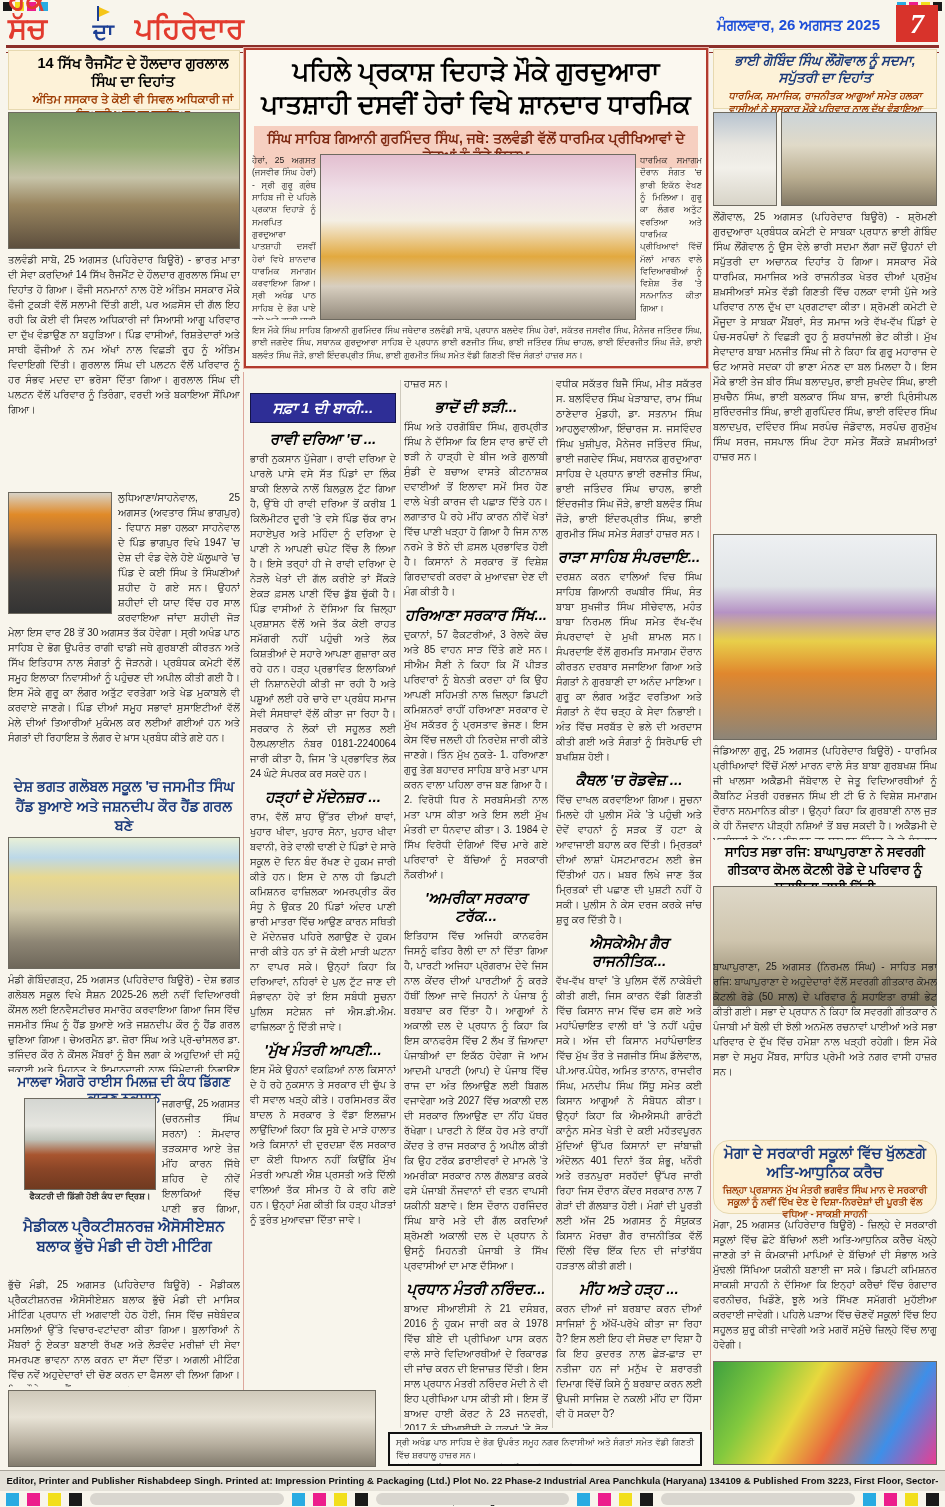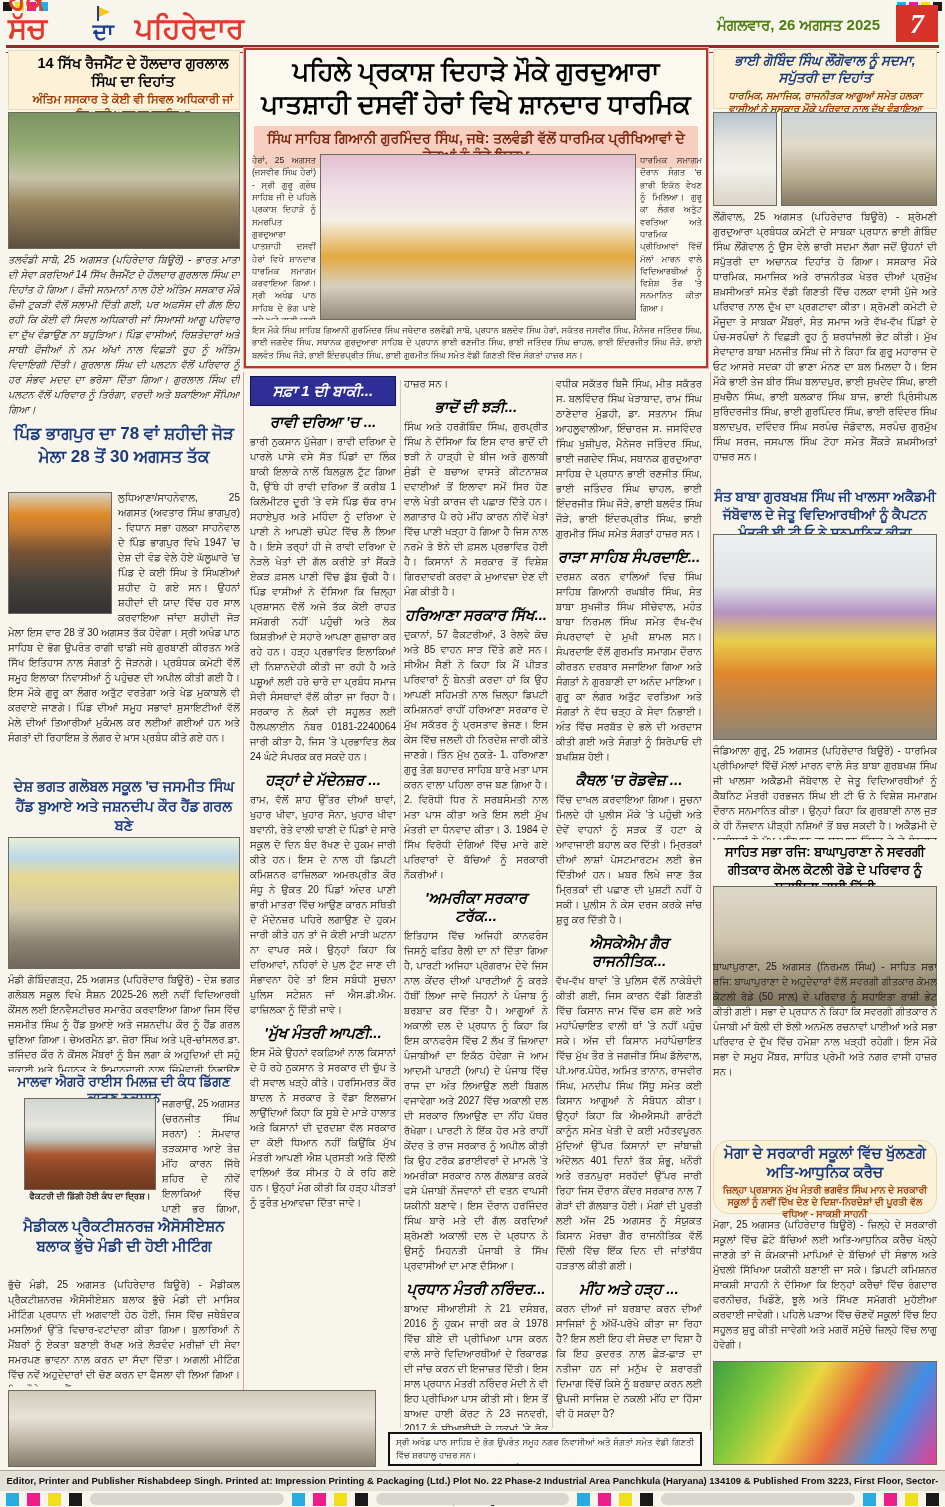--- a/index.html
+++ b/index.html
@@ -16,41 +16,41 @@
   .gray-bar{flex:1;height:12px;background:#d9d6cf;border-radius:6px;}
 
   
   .logo{left:8px;top:3px;width:236px;height:40px;display:flex;align-items:flex-end;gap:21px;}
   .logo .red{color:#e23b2e;font-weight:800;font-size:29px;line-height:1;}
   .logo .mid{display:inline-flex;flex-direction:column;align-items:center;line-height:1;}
   .logo .blue{color:#1c3f94;font-weight:800;font-size:22px;}
   .flag{position:relative;width:16px;height:15px;}
   .flag::before{content:"";position:absolute;left:2px;top:0;width:2px;height:15px;background:#1c3f94;}
   .flag::after{content:"";position:absolute;left:4px;top:1px;border-top:5px solid transparent;border-bottom:5px solid transparent;border-left:11px solid #f5c518;}
-  .dateline{left:560px;top:16px;width:320px;text-align:right;font-size:15px;font-weight:bold;color:#4d7c0f;}
+  .dateline{left:560px;top:16px;width:320px;text-align:right;font-size:15px;font-weight:bold;color:#1d4ed8;}
   .pageno{left:896px;top:5px;width:42px;height:37px;background:#d8332b;color:#fff;font-weight:800;
           font-style:italic;font-size:28px;text-align:center;line-height:37px;font-family:"Liberation Serif","DejaVu Serif",serif;}
   .mast-rule{left:6px;right:6px;top:45px;height:4px;border-top:3px solid #8c2f2a;border-bottom:1px solid #8c2f2a;}
 
   
   .bt{font-size:10px;line-height:1.5;text-align:justify;}
   .cap{font-size:8.5px;font-weight:bold;text-align:center;}
   .cream{background:#fdf2d8;border:1px solid #e7d9b0;box-sizing:border-box;padding:3px 2px;}
   .h-black{color:#000;font-weight:800;text-align:center;}
   .h-navy{color:#1b3a7a;font-weight:800;text-align:center;}
   .h-sub{color:#9c3a00;font-weight:bold;text-align:center;}
   .ph{border:1px solid #6e6a60;box-sizing:border-box;}
 
   
   .lc{left:8px;width:232px;}
   .la1-head{top:50px;height:60px;padding-left:20px;}
   .la1-h{font-size:14.5px;line-height:1.25;}
   .la1-s{font-size:11.5px;line-height:1.3;margin-top:2px;}
   .la1-photo{top:112px;height:137px;}
-  .la1-body{top:252px;height:168px;overflow:hidden;font-style:italic;}
+  .la1-body{top:252px;height:168px;overflow:hidden;}
   .la2-head{top:423px;height:64px;font-size:17px;line-height:1.35;}
   .la2-body{top:490px;height:284px;overflow:hidden;}
   .la2-port{float:left;width:104px;height:122px;margin:2px 6px 2px 0;}
   .la3-head{top:777px;height:58px;font-size:14.5px;line-height:1.35;}
   .la3-photo{top:837px;height:132px;}
   .la3-body{top:972px;height:100px;overflow:hidden;}
   .la4-head{top:1074px;height:20px;font-size:13.5px;line-height:1.2;}
   .la4-body{top:1096px;height:118px;overflow:hidden;}
   .la4-wrap{float:left;width:132px;margin:2px 6px 0 0;}
   .la4-wrap .ph{width:132px;height:92px;}
@@ -62,21 +62,21 @@
   .mainbox{left:244px;top:48px;width:464px;height:320px;border:2px solid #b23b2e;box-shadow:0 0 0 1px #e8b0a6;background:#fbf8f0;box-sizing:border-box;}
   .main-h{position:absolute;left:6px;top:5px;width:448px;font-size:26px;line-height:1.28;font-weight:800;text-align:center;color:#000;}
   .main-s{position:absolute;left:8px;top:76px;width:444px;background:#f6cfc0;color:#7c2710;font-weight:800;font-size:14px;text-align:center;padding:4px 0;}
   .main-colL{position:absolute;left:6px;top:104px;width:64px;height:166px;font-size:8.5px;line-height:1.45;text-align:justify;overflow:hidden;}
   .main-photo{position:absolute;left:74px;top:104px;width:316px;height:166px;}
   .main-colR{position:absolute;left:394px;top:104px;width:62px;height:166px;font-size:8.5px;line-height:1.45;text-align:justify;overflow:hidden;}
   .main-bot{position:absolute;left:6px;top:274px;width:450px;height:40px;font-size:8.5px;line-height:1.45;text-align:justify;overflow:hidden;}
 
   
   .m-col{top:376px;overflow:hidden;}
-  .m-col1{left:250px;width:146px;height:1008px;}
+  .m-col1{left:250px;width:146px;height:1008px;margin-top:17px;}
   .m-col2{left:404px;width:144px;height:1054px;}
   .m-col3{left:556px;width:146px;height:1054px;}
   .sec-label{background:#2e2e96;border:1px solid #14144a;color:#fff;font-weight:800;font-style:italic;font-size:15px;text-align:center;padding:5px 2px;margin-bottom:4px;}
   .cont-head{font-size:15px;font-weight:800;font-style:italic;text-align:center;margin:7px 0 3px;color:#000;}
   .vsep{width:1px;background:#dda79c;}
   .gsep{width:1px;background:#cfcabd;}
 
   
   .rc{left:713px;width:224px;}
   .ra1-head{top:49px;height:60px;font-style:italic;}
@@ -150,21 +150,20 @@
   <div class="abs gsep" style="left:400px;top:380px;height:1048px;"></div>
   <div class="abs gsep" style="left:552px;top:380px;height:1048px;"></div>
 
   <div class="abs lc la1-head cream">
     <div class="h-black la1-h">14 ਸਿੱਖ ਰੈਜਮੈਂਟ ਦੇ ਹੌਲਦਾਰ ਗੁਰਲਾਲ ਸਿੰਘ ਦਾ ਦਿਹਾਂਤ</div>
     <div class="h-sub la1-s">ਅੰਤਿਮ ਸਸਕਾਰ ਤੇ ਕੋਈ ਵੀ ਸਿਵਲ ਅਧਿਕਾਰੀ ਜਾਂ ਸਿਆਸੀ ਆਗੂ ਨਾ ਬਹੁੜਿਆ</div>
   </div>
   <div class="abs lc la1-photo ph ph-funeral"></div>
   <div class="abs lc la1-body bt">ਤਲਵੰਡੀ ਸਾਬੋ, 25 ਅਗਸਤ (ਪਹਿਰੇਦਾਰ ਬਿਊਰੋ) - ਭਾਰਤ ਮਾਤਾ ਦੀ ਸੇਵਾ ਕਰਦਿਆਂ 14 ਸਿੱਖ ਰੈਜਮੈਂਟ ਦੇ ਹੌਲਦਾਰ ਗੁਰਲਾਲ ਸਿੰਘ ਦਾ ਦਿਹਾਂਤ ਹੋ ਗਿਆ। ਫੌਜੀ ਸਨਮਾਨਾਂ ਨਾਲ ਹੋਏ ਅੰਤਿਮ ਸਸਕਾਰ ਮੌਕੇ ਫੌਜੀ ਟੁਕੜੀ ਵੱਲੋਂ ਸਲਾਮੀ ਦਿੱਤੀ ਗਈ, ਪਰ ਅਫ਼ਸੋਸ ਦੀ ਗੱਲ ਇਹ ਰਹੀ ਕਿ ਕੋਈ ਵੀ ਸਿਵਲ ਅਧਿਕਾਰੀ ਜਾਂ ਸਿਆਸੀ ਆਗੂ ਪਰਿਵਾਰ ਦਾ ਦੁੱਖ ਵੰਡਾਉਣ ਨਾ ਬਹੁੜਿਆ। ਪਿੰਡ ਵਾਸੀਆਂ, ਰਿਸ਼ਤੇਦਾਰਾਂ ਅਤੇ ਸਾਥੀ ਫੌਜੀਆਂ ਨੇ ਨਮ ਅੱਖਾਂ ਨਾਲ ਵਿਛੜੀ ਰੂਹ ਨੂੰ ਅੰਤਿਮ ਵਿਦਾਇਗੀ ਦਿੱਤੀ। ਗੁਰਲਾਲ ਸਿੰਘ ਦੀ ਪਲਟਨ ਵੱਲੋਂ ਪਰਿਵਾਰ ਨੂੰ ਹਰ ਸੰਭਵ ਮਦਦ ਦਾ ਭਰੋਸਾ ਦਿੱਤਾ ਗਿਆ। ਗੁਰਲਾਲ ਸਿੰਘ ਦੀ ਪਲਟਨ ਵੱਲੋਂ ਪਰਿਵਾਰ ਨੂੰ ਤਿਰੰਗਾ, ਵਰਦੀ ਅਤੇ ਬਕਾਇਆ ਸੌਂਪਿਆ ਗਿਆ।</div>
 
-  <div class="abs lc la2-head h-navy">ਪਿੰਡ ਭਾਗਪੁਰ ਦਾ 78 ਵਾਂ ਸ਼ਹੀਦੀ ਜੋੜ ਮੇਲਾ 28 ਤੋਂ 30 ਅਗਸਤ ਤੱਕ</div>
   <div class="abs lc la2-body bt">
     <span class="la2-port ph ph-portrait-m abs-none" style="display:block;float:left;"></span>
     <span>ਲੁਧਿਆਣਾ/ਸਾਹਨੇਵਾਲ, 25 ਅਗਸਤ (ਅਵਤਾਰ ਸਿੰਘ ਭਾਗਪੁਰ) - ਵਿਧਾਨ ਸਭਾ ਹਲਕਾ ਸਾਹਨੇਵਾਲ ਦੇ ਪਿੰਡ ਭਾਗਪੁਰ ਵਿਖੇ 1947 'ਚ ਦੇਸ਼ ਦੀ ਵੰਡ ਵੇਲੇ ਹੋਏ ਘੱਲੂਘਾਰੇ 'ਚ ਪਿੰਡ ਦੇ ਕਈ ਸਿੰਘ ਤੇ ਸਿੰਘਣੀਆਂ ਸ਼ਹੀਦ ਹੋ ਗਏ ਸਨ। ਉਹਨਾਂ ਸ਼ਹੀਦਾਂ ਦੀ ਯਾਦ ਵਿੱਚ ਹਰ ਸਾਲ ਕਰਵਾਇਆ ਜਾਂਦਾ ਸ਼ਹੀਦੀ ਜੋੜ ਮੇਲਾ ਇਸ ਵਾਰ 28 ਤੋਂ 30 ਅਗਸਤ ਤੱਕ ਹੋਵੇਗਾ। ਸ੍ਰੀ ਅਖੰਡ ਪਾਠ ਸਾਹਿਬ ਦੇ ਭੋਗ ਉਪਰੰਤ ਰਾਗੀ ਢਾਡੀ ਜਥੇ ਗੁਰਬਾਣੀ ਕੀਰਤਨ ਅਤੇ ਸਿੱਖ ਇਤਿਹਾਸ ਨਾਲ ਸੰਗਤਾਂ ਨੂੰ ਜੋੜਨਗੇ। ਪ੍ਰਬੰਧਕ ਕਮੇਟੀ ਵੱਲੋਂ ਸਮੂਹ ਇਲਾਕਾ ਨਿਵਾਸੀਆਂ ਨੂੰ ਪਹੁੰਚਣ ਦੀ ਅਪੀਲ ਕੀਤੀ ਗਈ ਹੈ। ਇਸ ਮੌਕੇ ਗੁਰੂ ਕਾ ਲੰਗਰ ਅਤੁੱਟ ਵਰਤੇਗਾ ਅਤੇ ਖੇਡ ਮੁਕਾਬਲੇ ਵੀ ਕਰਵਾਏ ਜਾਣਗੇ। ਪਿੰਡ ਦੀਆਂ ਸਮੂਹ ਸਭਾਵਾਂ ਸੁਸਾਇਟੀਆਂ ਵੱਲੋਂ ਮੇਲੇ ਦੀਆਂ ਤਿਆਰੀਆਂ ਮੁਕੰਮਲ ਕਰ ਲਈਆਂ ਗਈਆਂ ਹਨ ਅਤੇ ਸੰਗਤਾਂ ਦੀ ਰਿਹਾਇਸ਼ ਤੇ ਲੰਗਰ ਦੇ ਖ਼ਾਸ ਪ੍ਰਬੰਧ ਕੀਤੇ ਗਏ ਹਨ।</span>
   </div>
 
   <div class="abs lc la3-head h-navy">ਦੇਸ਼ ਭਗਤ ਗਲੋਬਲ ਸਕੂਲ 'ਚ ਜਸਮੀਤ ਸਿੰਘ ਹੈਂਡ ਬੁਆਏ ਅਤੇ ਜਸ਼ਨਦੀਪ ਕੌਰ ਹੈਂਡ ਗਰਲ ਬਣੇ</div>
   <div class="abs lc la3-photo ph ph-school"></div>
   <div class="abs lc la3-body bt">ਮੰਡੀ ਗੋਬਿੰਦਗੜ੍ਹ, 25 ਅਗਸਤ (ਪਹਿਰੇਦਾਰ ਬਿਊਰੋ) - ਦੇਸ਼ ਭਗਤ ਗਲੋਬਲ ਸਕੂਲ ਵਿਖੇ ਸੈਸ਼ਨ 2025-26 ਲਈ ਨਵੀਂ ਵਿਦਿਆਰਥੀ ਕੌਂਸਲ ਲਈ ਇਨਵੈਸਟੀਚਰ ਸਮਾਰੋਹ ਕਰਵਾਇਆ ਗਿਆ ਜਿਸ ਵਿੱਚ ਜਸਮੀਤ ਸਿੰਘ ਨੂੰ ਹੈਂਡ ਬੁਆਏ ਅਤੇ ਜਸ਼ਨਦੀਪ ਕੌਰ ਨੂੰ ਹੈਂਡ ਗਰਲ ਚੁਣਿਆ ਗਿਆ। ਚੇਅਰਮੈਨ ਡਾ. ਜ਼ੋਰਾ ਸਿੰਘ ਅਤੇ ਪ੍ਰੋ-ਚਾਂਸਲਰ ਡਾ. ਤਜਿੰਦਰ ਕੌਰ ਨੇ ਕੌਂਸਲ ਮੈਂਬਰਾਂ ਨੂੰ ਬੈਜ ਲਗਾ ਕੇ ਅਹੁਦਿਆਂ ਦੀ ਸਹੁੰ ਚੁਕਾਈ ਅਤੇ ਮਿਹਨਤ ਤੇ ਇਮਾਨਦਾਰੀ ਨਾਲ ਜ਼ਿੰਮੇਵਾਰੀ ਨਿਭਾਉਣ ਦੀ ਪ੍ਰੇਰਨਾ ਦਿੱਤੀ।</div>
 
   <div class="abs lc la4-head h-navy">ਮਾਲਵਾ ਐਗਰੋ ਰਾਈਸ ਮਿਲਜ਼ ਦੀ ਕੰਧ ਡਿੱਗਣ ਕਾਰਣ ਨੁਕਸਾਨ</div>
@@ -225,21 +224,20 @@
   </div>
 
   <div class="abs rc ra1-head cream">
     <div class="h-navy ra1-h">ਭਾਈ ਗੋਬਿੰਦ ਸਿੰਘ ਲੌਂਗੋਵਾਲ ਨੂੰ ਸਦਮਾ, ਸਪੁੱਤਰੀ ਦਾ ਦਿਹਾਂਤ</div>
     <div class="h-sub ra1-s">ਧਾਰਮਿਕ, ਸਮਾਜਿਕ, ਰਾਜਨੀਤਕ ਆਗੂਆਂ ਸਮੇਤ ਹਲਕਾ ਵਾਸੀਆਂ ਨੇ ਸਸਕਾਰ ਮੌਕੇ ਪਰਿਵਾਰ ਨਾਲ ਦੁੱਖ ਵੰਡਾਇਆ</div>
   </div>
   <div class="abs ra1-port ph ph-portrait-w"></div>
   <div class="abs ra1-photo ph ph-crowd"></div>
   <div class="abs rc ra1-body bt">ਲੌਂਗੋਵਾਲ, 25 ਅਗਸਤ (ਪਹਿਰੇਦਾਰ ਬਿਊਰੋ) - ਸ਼੍ਰੋਮਣੀ ਗੁਰਦੁਆਰਾ ਪ੍ਰਬੰਧਕ ਕਮੇਟੀ ਦੇ ਸਾਬਕਾ ਪ੍ਰਧਾਨ ਭਾਈ ਗੋਬਿੰਦ ਸਿੰਘ ਲੌਂਗੋਵਾਲ ਨੂੰ ਉਸ ਵੇਲੇ ਭਾਰੀ ਸਦਮਾ ਲੱਗਾ ਜਦੋਂ ਉਹਨਾਂ ਦੀ ਸਪੁੱਤਰੀ ਦਾ ਅਚਾਨਕ ਦਿਹਾਂਤ ਹੋ ਗਿਆ। ਸਸਕਾਰ ਮੌਕੇ ਧਾਰਮਿਕ, ਸਮਾਜਿਕ ਅਤੇ ਰਾਜਨੀਤਕ ਖੇਤਰ ਦੀਆਂ ਪ੍ਰਮੁੱਖ ਸ਼ਖ਼ਸੀਅਤਾਂ ਸਮੇਤ ਵੱਡੀ ਗਿਣਤੀ ਵਿੱਚ ਹਲਕਾ ਵਾਸੀ ਪੁੱਜੇ ਅਤੇ ਪਰਿਵਾਰ ਨਾਲ ਦੁੱਖ ਦਾ ਪ੍ਰਗਟਾਵਾ ਕੀਤਾ। ਸ਼੍ਰੋਮਣੀ ਕਮੇਟੀ ਦੇ ਮੌਜੂਦਾ ਤੇ ਸਾਬਕਾ ਮੈਂਬਰਾਂ, ਸੰਤ ਸਮਾਜ ਅਤੇ ਵੱਖ-ਵੱਖ ਪਿੰਡਾਂ ਦੇ ਪੰਚ-ਸਰਪੰਚਾਂ ਨੇ ਵਿਛੜੀ ਰੂਹ ਨੂੰ ਸ਼ਰਧਾਂਜਲੀ ਭੇਟ ਕੀਤੀ। ਮੁੱਖ ਸੇਵਾਦਾਰ ਬਾਬਾ ਮਨਜੀਤ ਸਿੰਘ ਜੀ ਨੇ ਕਿਹਾ ਕਿ ਗੁਰੂ ਮਹਾਰਾਜ ਦੇ ਓਟ ਆਸਰੇ ਸਦਕਾ ਹੀ ਭਾਣਾ ਮੰਨਣ ਦਾ ਬਲ ਮਿਲਦਾ ਹੈ। ਇਸ ਮੌਕੇ ਭਾਈ ਤੇਜ ਬੀਰ ਸਿੰਘ ਬਲਾਦਪੁਰ, ਭਾਈ ਸੁਖਦੇਵ ਸਿੰਘ, ਭਾਈ ਸੁਖਚੈਨ ਸਿੰਘ, ਭਾਈ ਬਲਕਾਰ ਸਿੰਘ ਬਾਜ, ਭਾਈ ਪ੍ਰਿੰਸੀਪਲ ਸੁਰਿੰਦਰਜੀਤ ਸਿੰਘ, ਭਾਈ ਗੁਰਪਿੰਦਰ ਸਿੰਘ, ਭਾਈ ਰਵਿੰਦਰ ਸਿੰਘ ਬਲਾਦਪੁਰ, ਦਵਿੰਦਰ ਸਿੰਘ ਸਰਪੰਚ ਜੰਡੋਵਾਲ, ਸਰਪੰਚ ਗੁਰਮੁੱਖ ਸਿੰਘ ਸਰਜ, ਜਸਪਾਲ ਸਿੰਘ ਟੋਹਾ ਸਮੇਤ ਸੈਂਕੜੇ ਸ਼ਖ਼ਸੀਅਤਾਂ ਹਾਜ਼ਰ ਸਨ।</div>
 
-  <div class="abs rc ra2-head h-navy">ਸੰਤ ਬਾਬਾ ਗੁਰਬਖਸ਼ ਸਿੰਘ ਜੀ ਖਾਲਸਾ ਅਕੈਡਮੀ ਜੱਬੋਵਾਲ ਦੇ ਜੇਤੂ ਵਿਦਿਆਰਥੀਆਂ ਨੂੰ ਕੈਪਟਨ ਮੰਤਰੀ ਈ ਟੀ ਓ ਨੇ ਸਨਮਾਨਿਤ ਕੀਤਾ</div>
   <div class="abs rc ra2-photo ph ph-award"></div>
   <div class="abs rc ra2-body bt">ਜੰਡਿਆਲਾ ਗੁਰੂ, 25 ਅਗਸਤ (ਪਹਿਰੇਦਾਰ ਬਿਊਰੋ) - ਧਾਰਮਿਕ ਪ੍ਰੀਖਿਆਵਾਂ ਵਿੱਚੋਂ ਮੱਲਾਂ ਮਾਰਨ ਵਾਲੇ ਸੰਤ ਬਾਬਾ ਗੁਰਬਖਸ਼ ਸਿੰਘ ਜੀ ਖਾਲਸਾ ਅਕੈਡਮੀ ਜੱਬੋਵਾਲ ਦੇ ਜੇਤੂ ਵਿਦਿਆਰਥੀਆਂ ਨੂੰ ਕੈਬਨਿਟ ਮੰਤਰੀ ਹਰਭਜਨ ਸਿੰਘ ਈ ਟੀ ਓ ਨੇ ਵਿਸ਼ੇਸ਼ ਸਮਾਗਮ ਦੌਰਾਨ ਸਨਮਾਨਿਤ ਕੀਤਾ। ਉਨ੍ਹਾਂ ਕਿਹਾ ਕਿ ਗੁਰਬਾਣੀ ਨਾਲ ਜੁੜ ਕੇ ਹੀ ਨੌਜਵਾਨ ਪੀੜ੍ਹੀ ਨਸ਼ਿਆਂ ਤੋਂ ਬਚ ਸਕਦੀ ਹੈ। ਅਕੈਡਮੀ ਦੇ ਪ੍ਰਬੰਧਕਾਂ ਨੇ ਮੁੱਖ ਮਹਿਮਾਨ ਦਾ ਸਨਮਾਨ ਚਿੰਨ੍ਹ ਦੇ ਕੇ ਧੰਨਵਾਦ ਕੀਤਾ। ਇਸ ਮੌਕੇ ਸਮੂਹ ਸਟਾਫ਼, ਮਾਪੇ ਅਤੇ ਇਲਾਕੇ ਦੀਆਂ ਸੰਗਤਾਂ ਹਾਜ਼ਰ ਸਨ।</div>
 
   <div class="abs rc ra3-head h-black">ਸਾਹਿਤ ਸਭਾ ਰਜਿ: ਬਾਘਾਪੁਰਾਣਾ ਨੇ ਸਵਰਗੀ ਗੀਤਕਾਰ ਕੋਮਲ ਕੋਟਲੀ ਰੋਡੇ ਦੇ ਪਰਿਵਾਰ ਨੂੰ ਸਹਾਇਤਾ ਰਾਸ਼ੀ ਦਿੱਤੀ</div>
   <div class="abs rc ra3-photo ph ph-sahit"></div>
   <div class="abs rc ra3-body bt">ਬਾਘਾਪੁਰਾਣਾ, 25 ਅਗਸਤ (ਨਿਰਮਲ ਸਿੰਘ) - ਸਾਹਿਤ ਸਭਾ ਰਜਿ: ਬਾਘਾਪੁਰਾਣਾ ਦੇ ਅਹੁਦੇਦਾਰਾਂ ਵੱਲੋਂ ਸਵਰਗੀ ਗੀਤਕਾਰ ਕੋਮਲ ਕੋਟਲੀ ਰੋਡੇ (50 ਸਾਲ) ਦੇ ਪਰਿਵਾਰ ਨੂੰ ਸਹਾਇਤਾ ਰਾਸ਼ੀ ਭੇਟ ਕੀਤੀ ਗਈ। ਸਭਾ ਦੇ ਪ੍ਰਧਾਨ ਨੇ ਕਿਹਾ ਕਿ ਸਵਰਗੀ ਗੀਤਕਾਰ ਨੇ ਪੰਜਾਬੀ ਮਾਂ ਬੋਲੀ ਦੀ ਝੋਲੀ ਅਨਮੋਲ ਰਚਨਾਵਾਂ ਪਾਈਆਂ ਅਤੇ ਸਭਾ ਪਰਿਵਾਰ ਦੇ ਦੁੱਖ ਵਿੱਚ ਹਮੇਸ਼ਾ ਨਾਲ ਖੜ੍ਹੀ ਰਹੇਗੀ। ਇਸ ਮੌਕੇ ਸਭਾ ਦੇ ਸਮੂਹ ਮੈਂਬਰ, ਸਾਹਿਤ ਪ੍ਰੇਮੀ ਅਤੇ ਨਗਰ ਵਾਸੀ ਹਾਜ਼ਰ ਸਨ।</div>
 
   <div class="abs rc ra4-head cream">
     <div class="h-navy ra4-h">ਮੋਗਾ ਦੇ ਸਰਕਾਰੀ ਸਕੂਲਾਂ ਵਿੱਚ ਖੁੱਲਣਗੇ ਅਤਿ-ਆਧੁਨਿਕ ਕਰੈਚ</div>
     <div class="h-sub ra4-s">ਜ਼ਿਲ੍ਹਾ ਪ੍ਰਸ਼ਾਸਨ ਮੁੱਖ ਮੰਤਰੀ ਭਗਵੰਤ ਸਿੰਘ ਮਾਨ ਦੇ ਸਰਕਾਰੀ ਸਕੂਲਾਂ ਨੂੰ ਨਵੀਂ ਦਿੱਖ ਦੇਣ ਦੇ ਦਿਸ਼ਾ-ਨਿਰਦੇਸ਼ਾਂ ਦੀ ਪੂਰਤੀ ਵੱਲ ਵਧਿਆ - ਸਾਕਸ਼ੀ ਸਾਹਨੀ</div>

